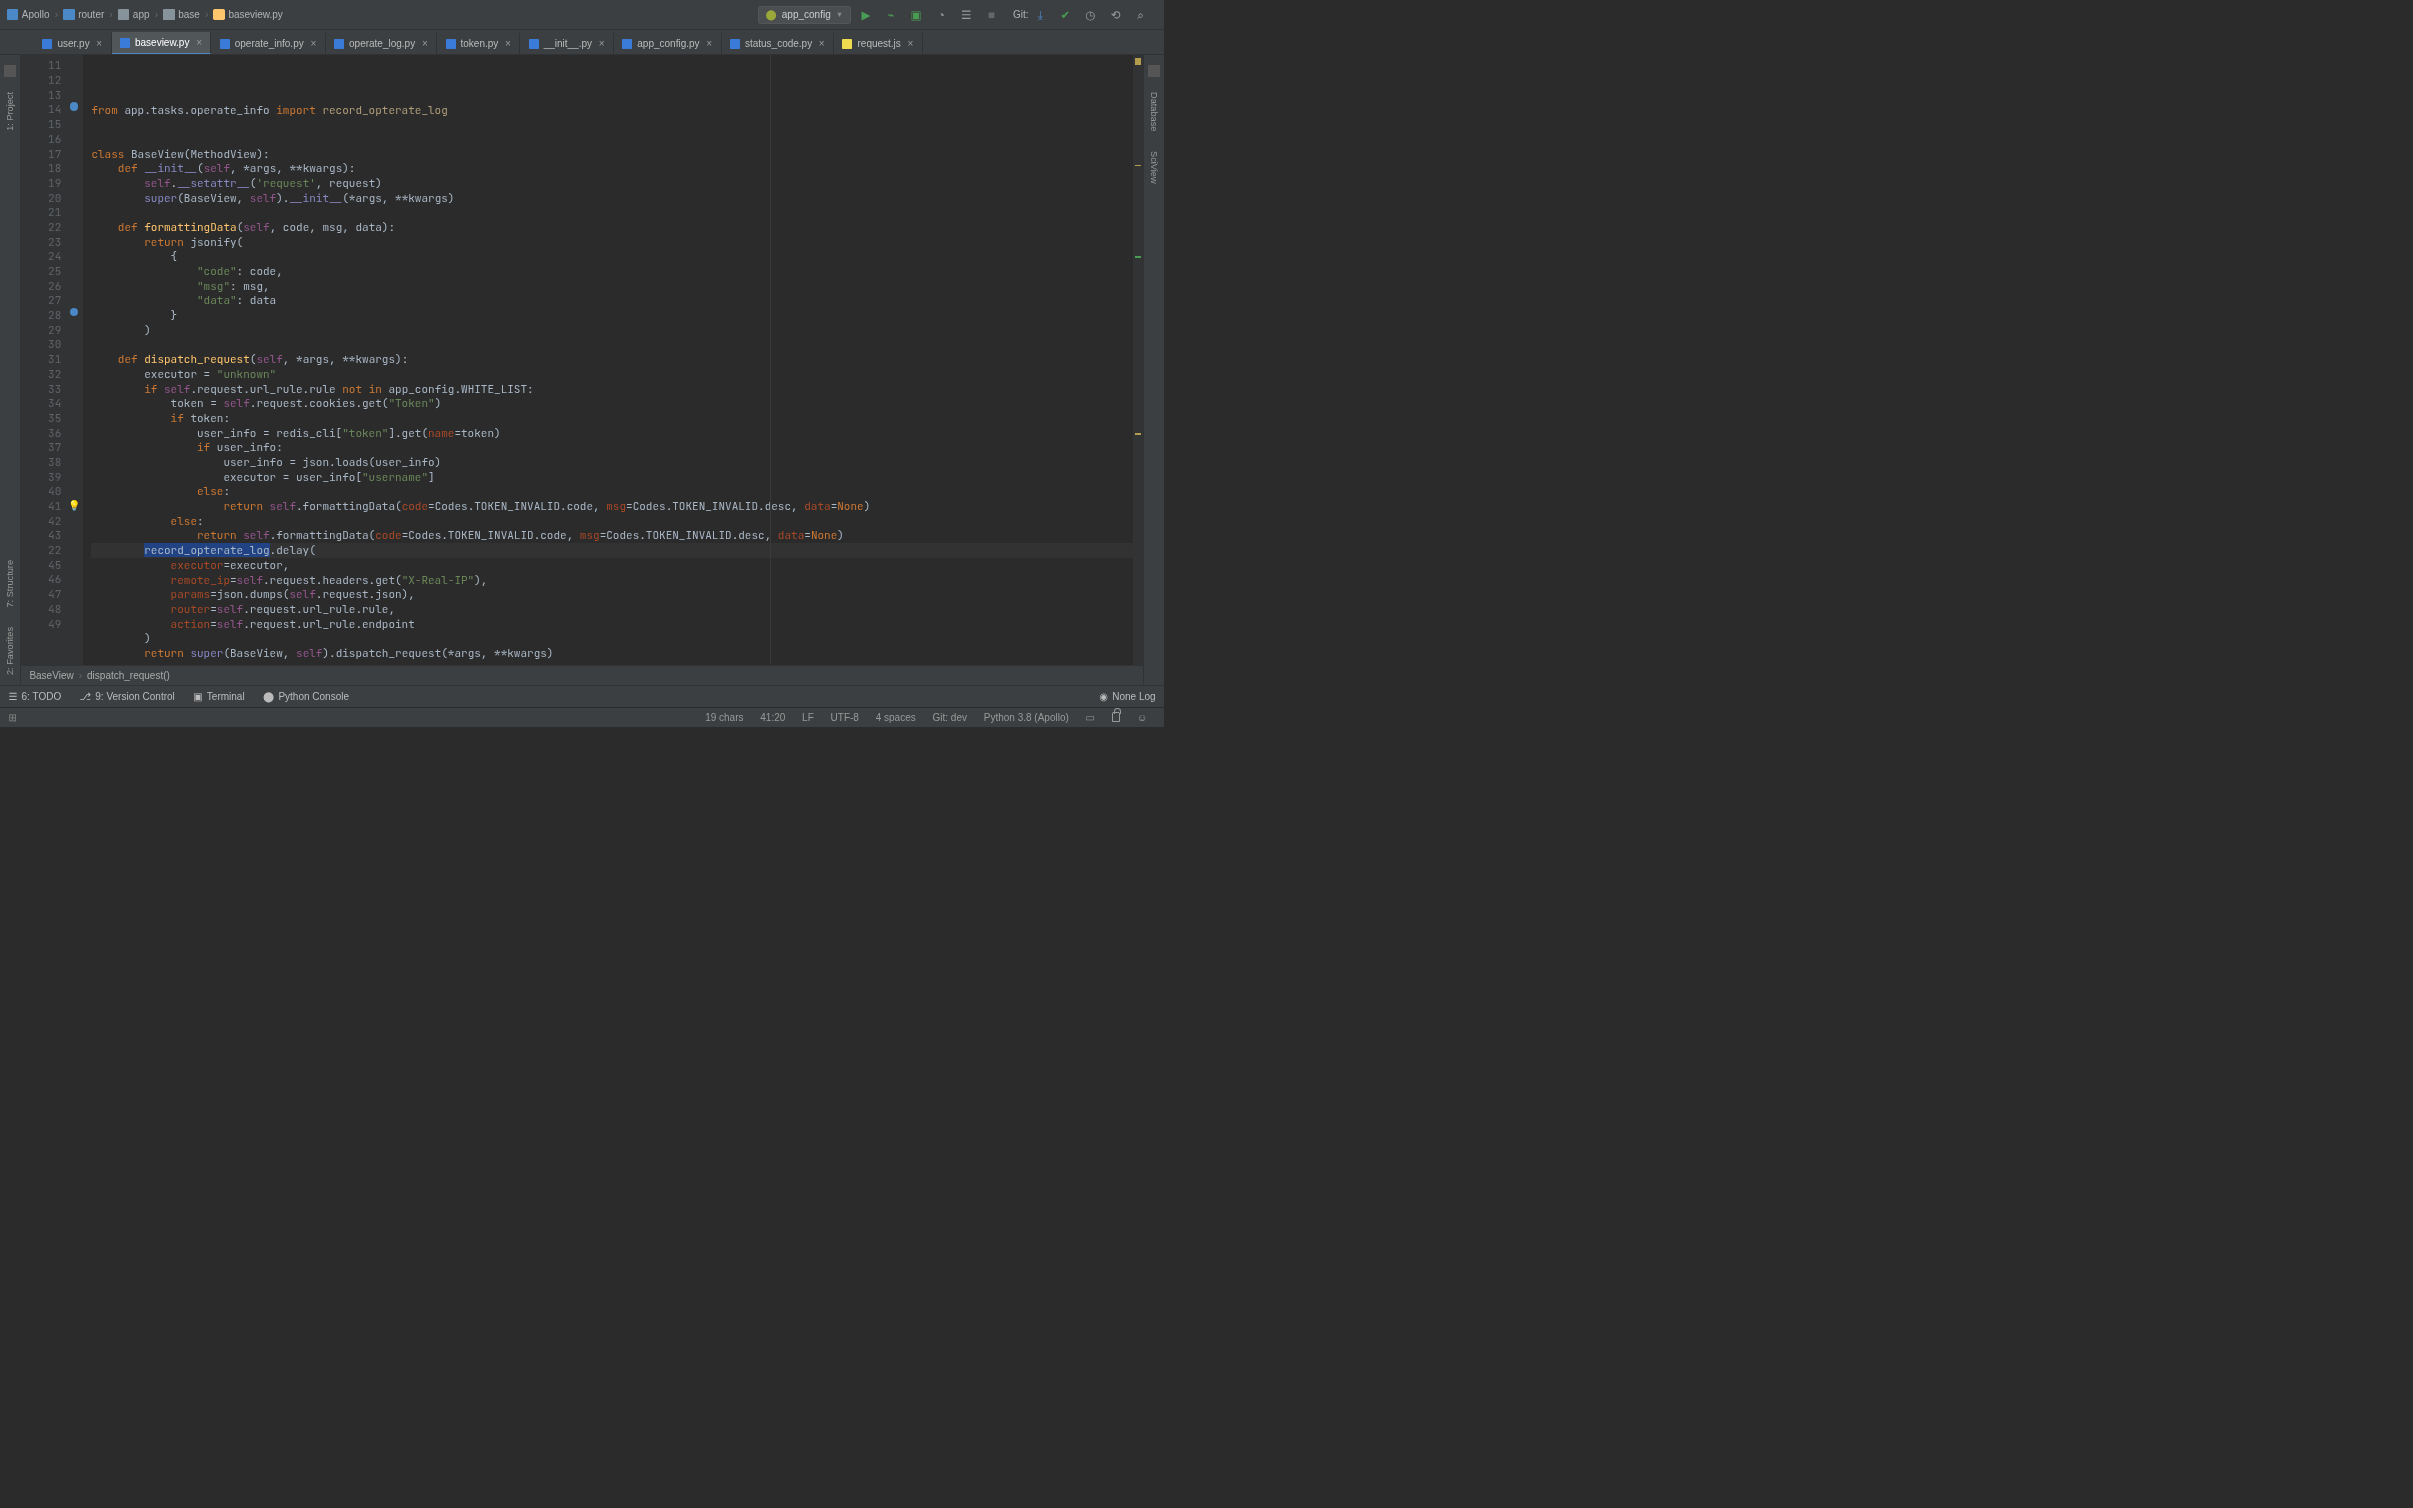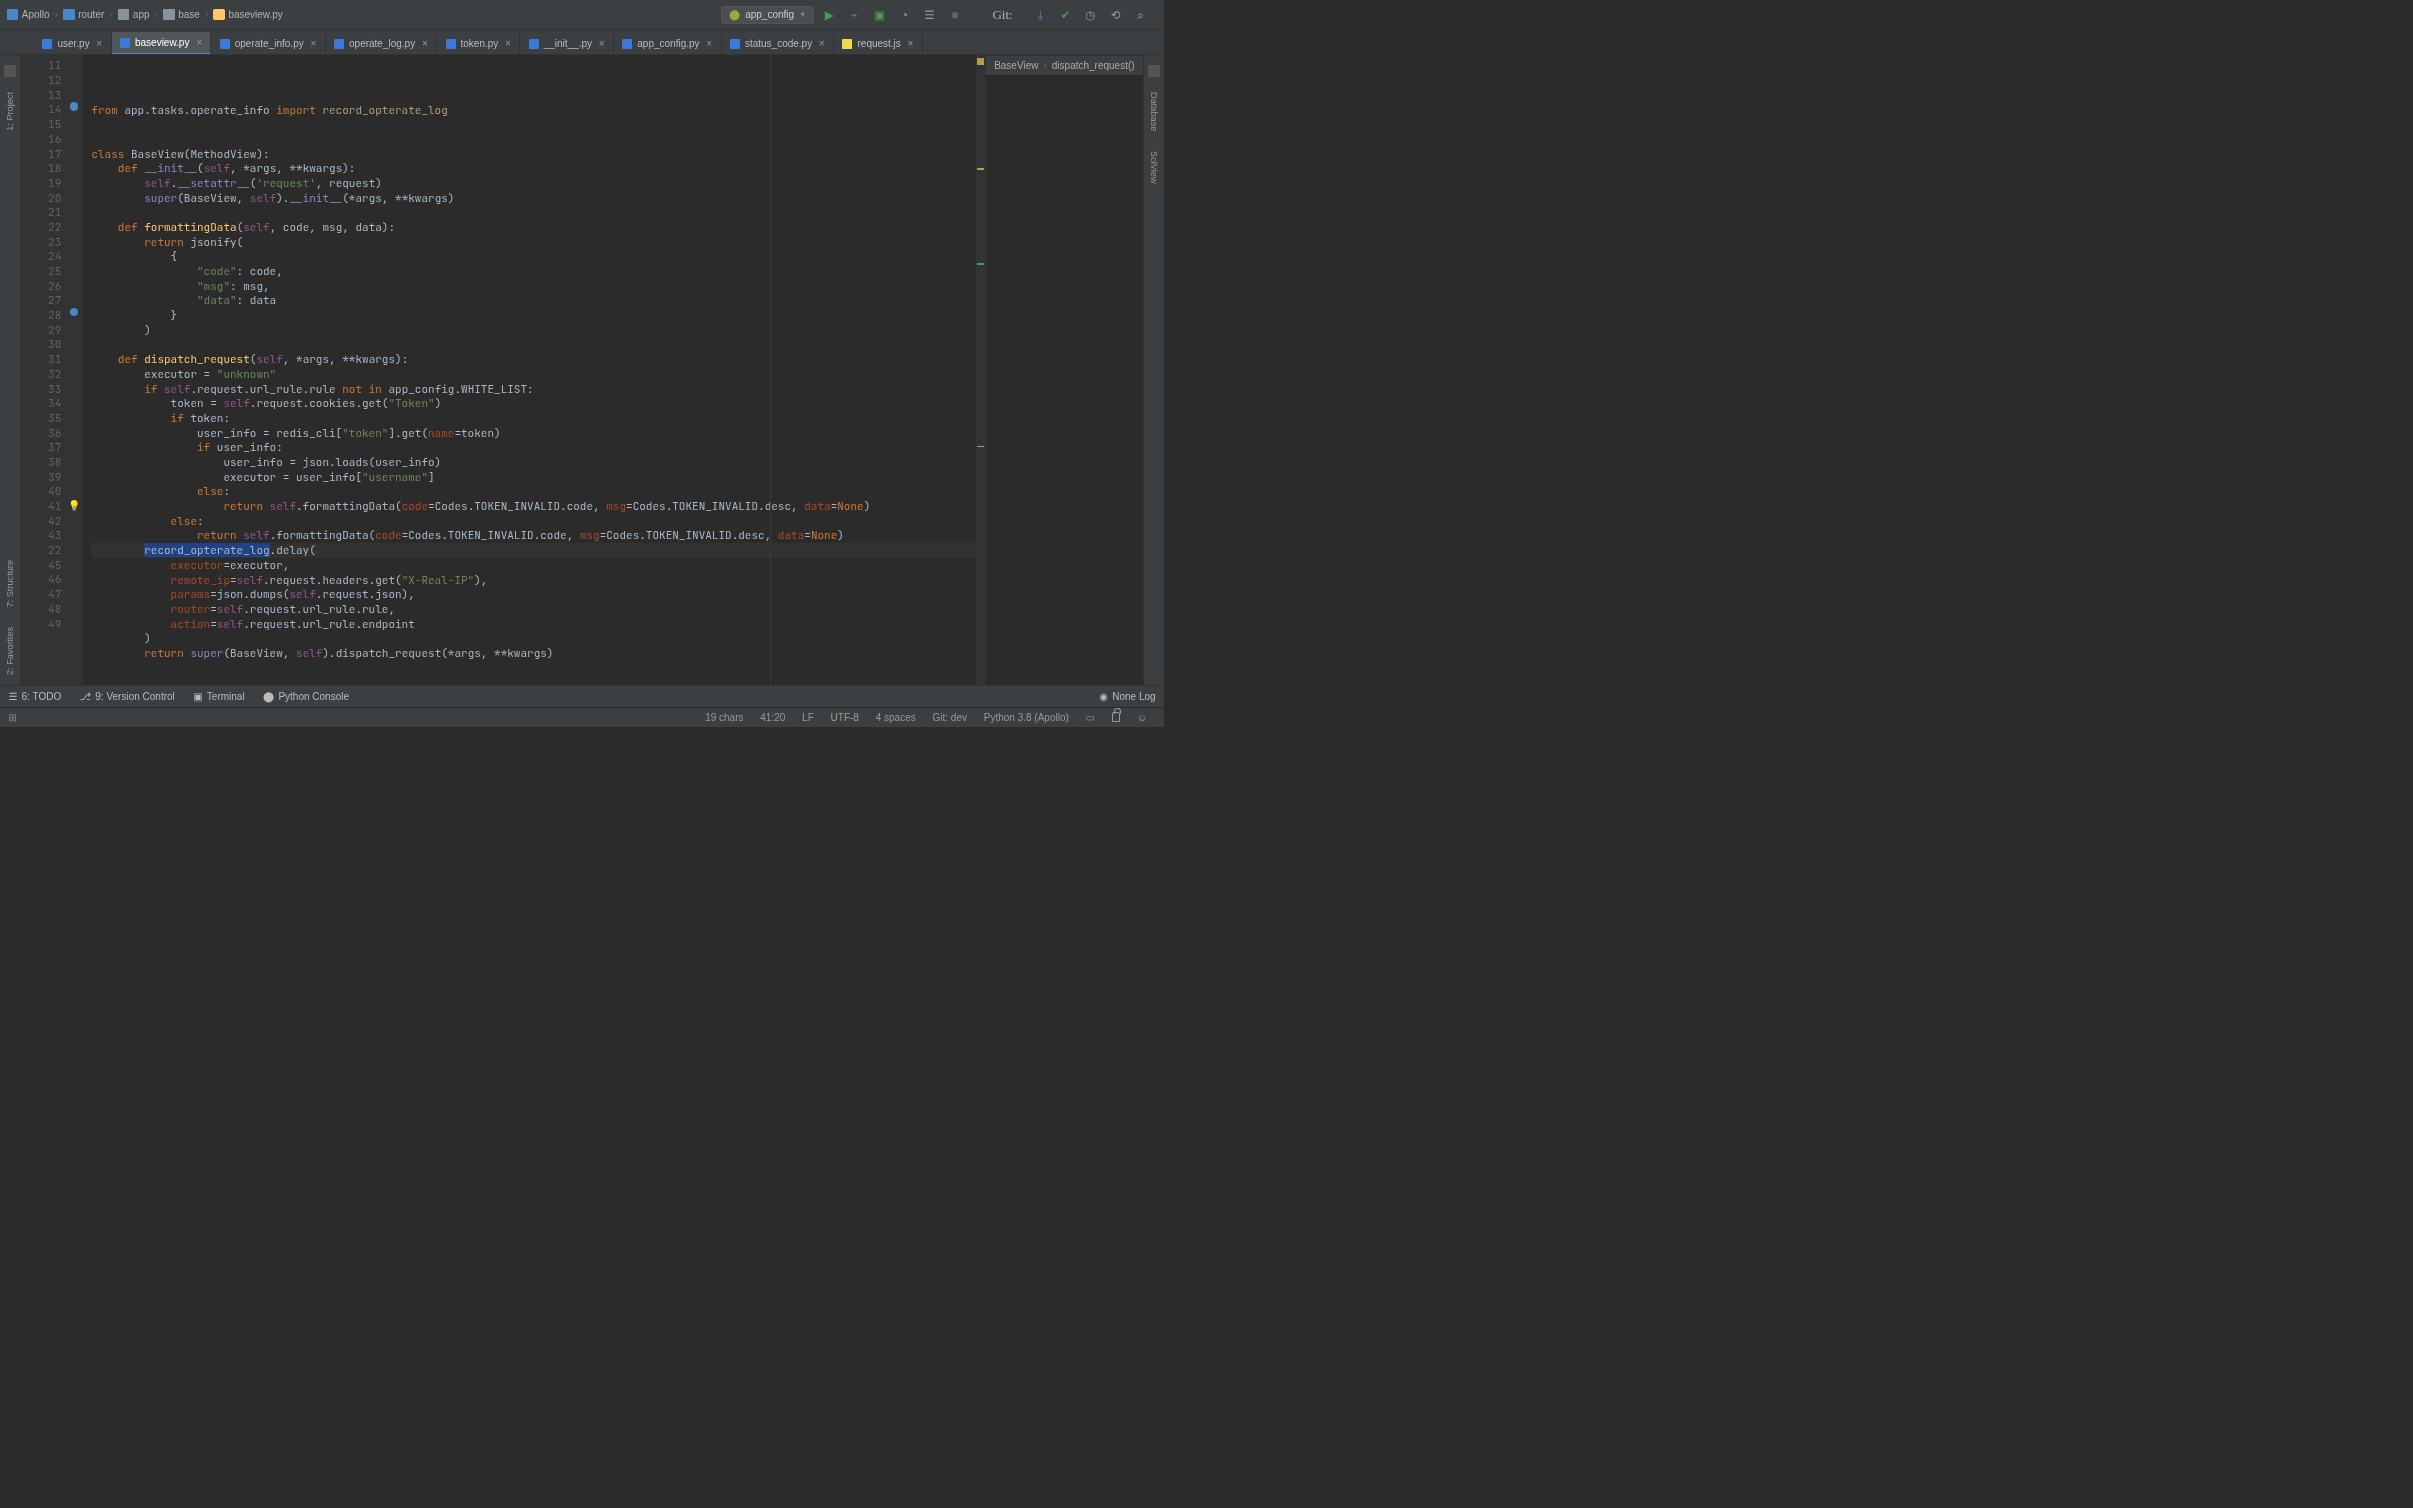--- a/index.html
+++ b/index.html
@@ -33,21 +33,21 @@
   display:flex; align-items:center; gap:5px;
   background:#4b4e50; border:0.8px solid #555; border-radius:2.5px;
   padding:2.5px 6.7px; margin-right:8.4px; font-size:10px; color:#ccc;
 }
 .toolbar-icons { display:flex; align-items:center; gap:11.7px; margin-right:10px; }
 .toolbar-icons .ticon { width:13.4px; height:13.4px; display:flex; align-items:center; justify-content:center; font-size:11.7px; cursor:pointer; }
 .play { color:#499c54; }
 .bug { color:#499c54; }
 .run-cov { color:#499c54; }
 .stop { color:#666; }
-.git-label { color:#b2b2b2; font-size:13px; margin:0 21px;font-family:Liberation Serif, serif; }
+.git-label { color:#b2b2b2; font-size:10px; margin:0 5px; }
 .check { color:#499c54; }
 .search-icon { color:#aaa; }
 
 .tab-bar {
   height: 25px;
   background: #3c3f41;
   display: flex;
   align-items: flex-end;
   border-bottom: 0.8px solid #323232;
   padding-left: 34px;
@@ -75,21 +75,21 @@
 .left-gutter .sq { width:11.7px; height:11.7px; background:#555; margin:5px 0; }
 
 .right-gutter {
   width:21px; background:#3c3f41; display:flex; flex-direction:column; align-items:center;
   border-left:0.8px solid #323232;
   padding-top:5px;
 }
 .right-gutter .vtab { writing-mode:vertical-rl; font-size:9.2px; color:#999; margin:10px 0; cursor:pointer; }
 .right-gutter .sq { width:11.7px; height:11.7px; background:#555; margin:5px 0; }
 
-.editor-wrap { flex:1; display:flex; flex-direction:row; overflow:hidden; }
+.editor-wrap { flex:1; display:flex; flex-direction:column; overflow:hidden; }
 .editor { flex:1; display:flex; overflow:hidden; font-family: "JetBrains Mono","Consolas",monospace; font-size:11px; line-height:14.7px; }
 .line-nums {
   width:47px; background:#313335; color:#606366; text-align:right; padding:3.4px 6.7px 3.4px 3.4px;
   user-select:none;
 }
 .line-nums .ln { height:14.7px; position:relative; }
 .gutter-ov {
   width:15px; background:#313335; padding-top:3.4px;
 }
 .gutter-ov .gm { height:14.7px; position:relative; }

